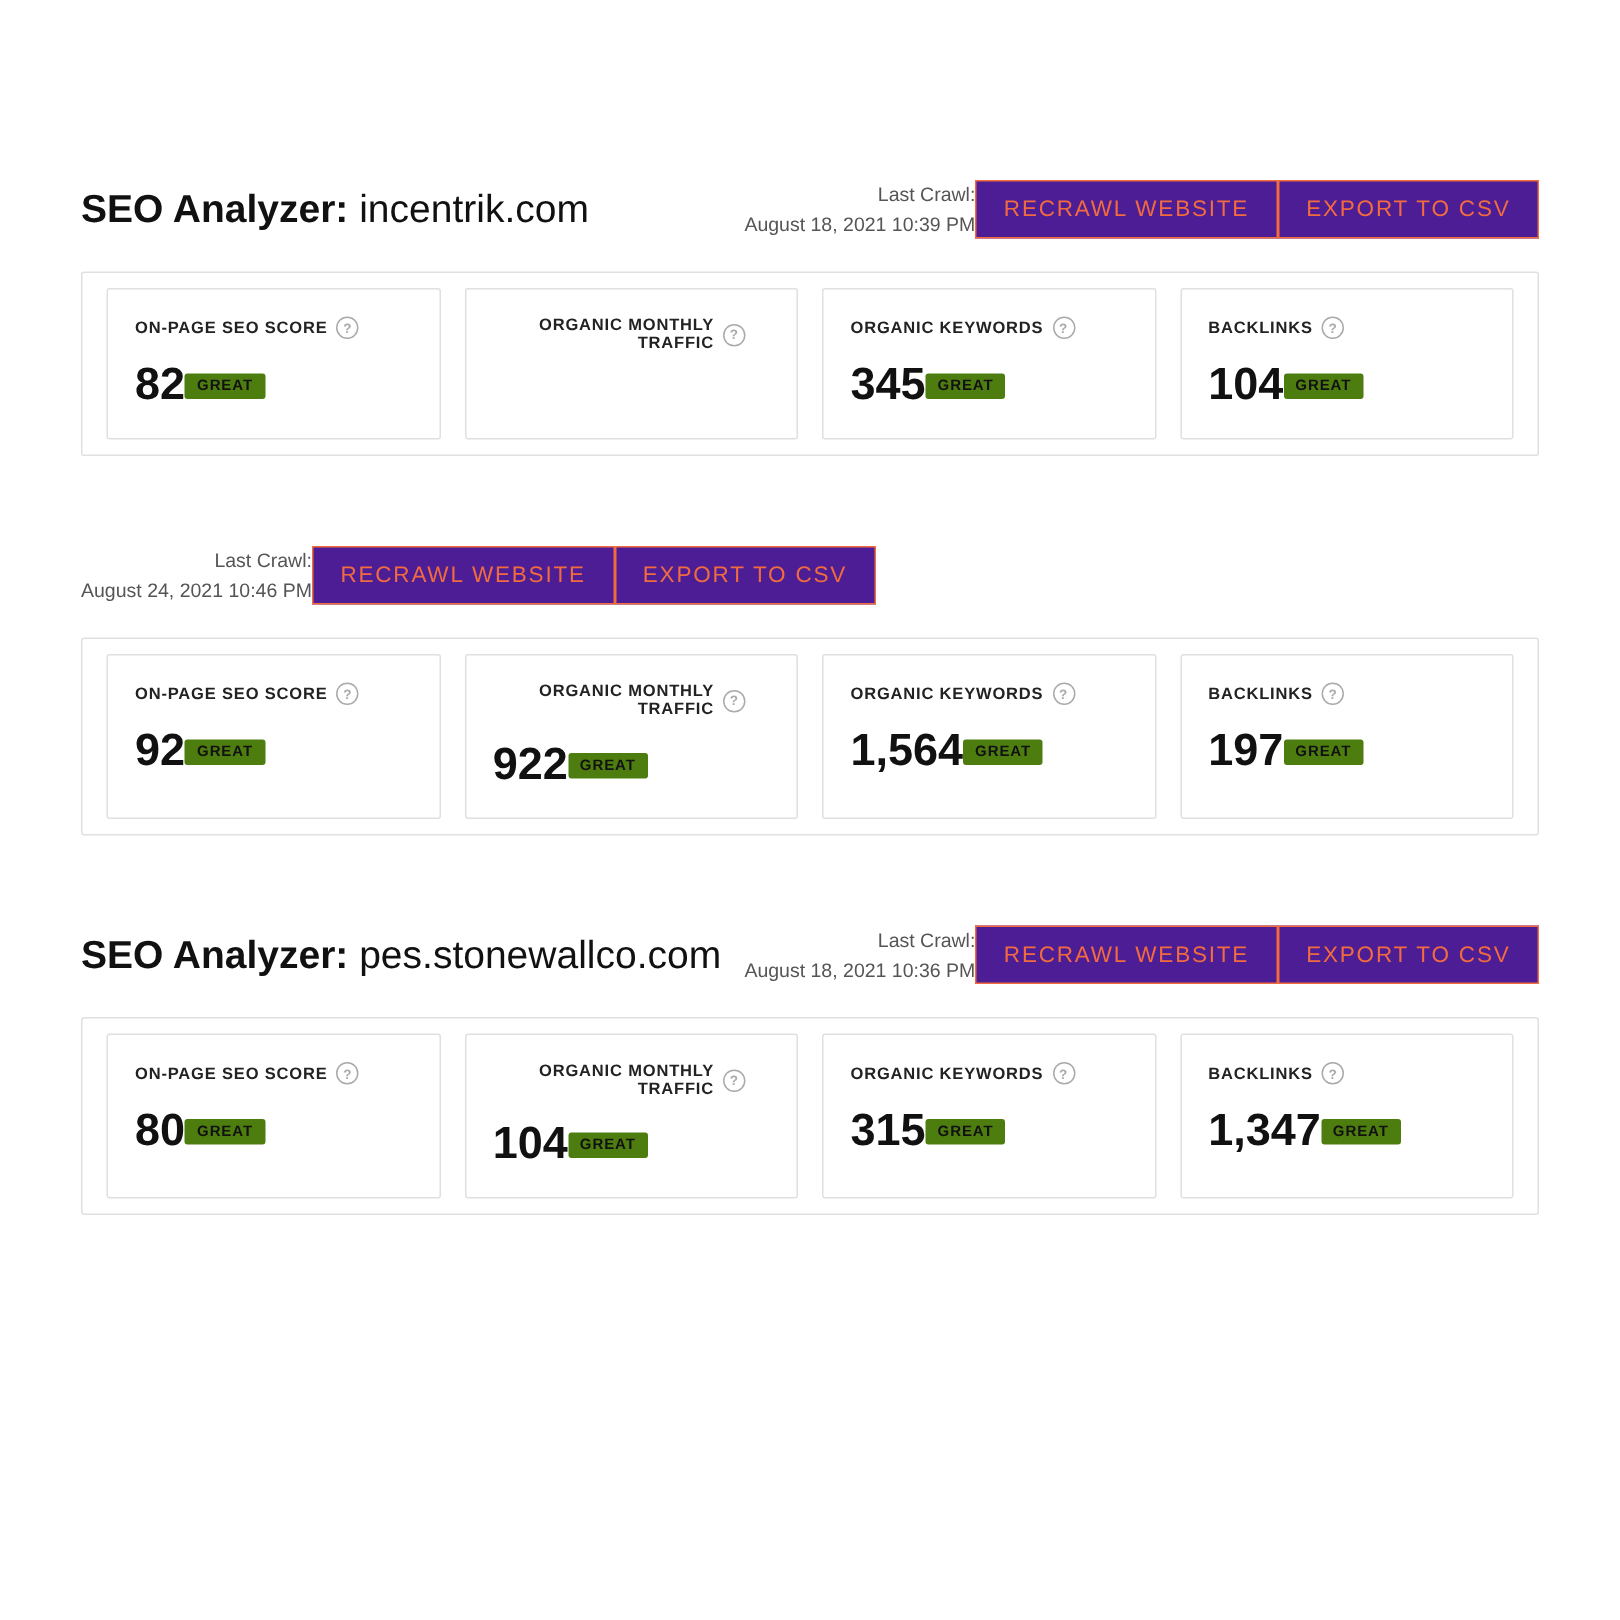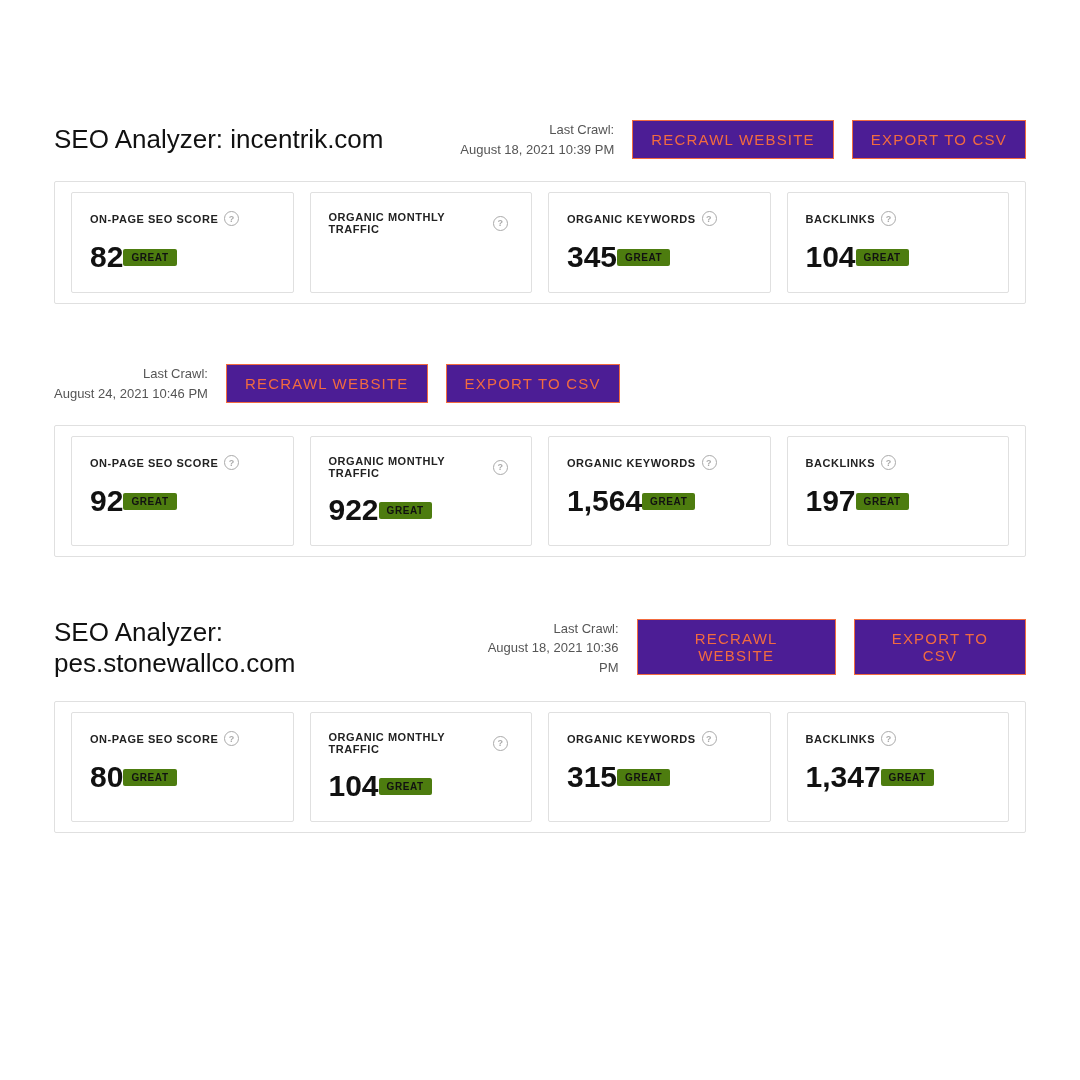--- a/index.html
+++ b/index.html
@@ -22,27 +22,26 @@
       margin-bottom: 22px;
     }
 
     .analyzer-title {
       font-size: 26px;
       font-weight: 400;
       color: #111;
     }
 
     .analyzer-title strong {
-      font-weight: 400;
+      font-weight: 700;
     }
 
     .header-right {
       display: flex;
-      align-items: flex-start;
-      gap: 18px;
+      align-items: flex-end;
     }
 
     .last-crawl {
       text-align: right;
       font-size: 13px;
       color: #888;
       line-height: 1.5;
     }
 
     .last-crawl span {
@@ -68,22 +67,23 @@
       gap: 16px;
       border: 1.5px solid #e0e0e0;
       border-radius: 2px;
       padding: 10px 16px;
     }
 
     .metric-card {
       flex: 1;
       border: 1.5px solid #e0e0e0;
       border-radius: 2px;
-      padding: 18px 23px 18px 18px;
+      padding: 18px 34px 18px 18px;
       background: #fff;
+      text-align: right;
     }
 
     .metric-label {
       font-size: 11px;
       font-weight: 700;
       letter-spacing: 0.05em;
       color: #222;
       text-transform: uppercase;
       margin-bottom: 14px;
       display: flex;

